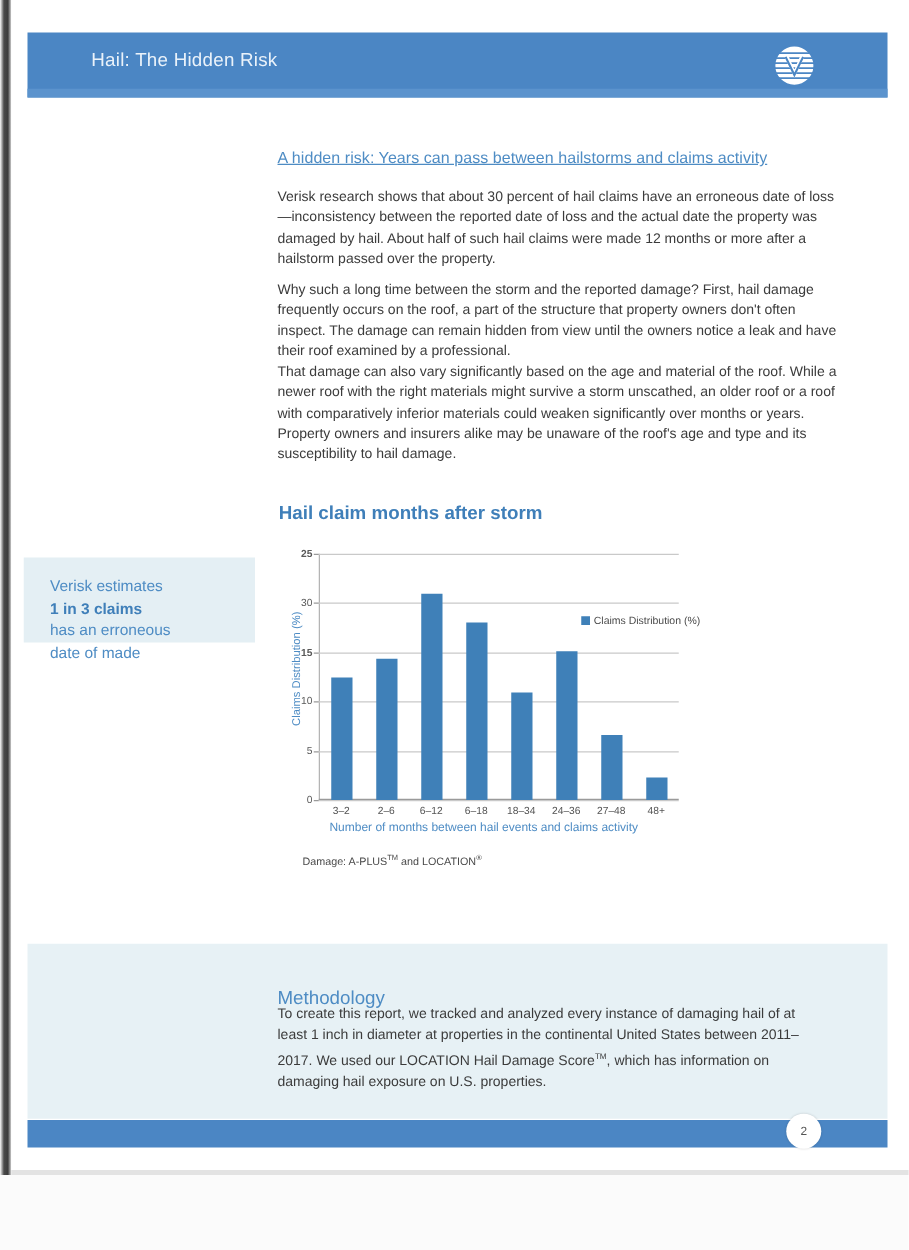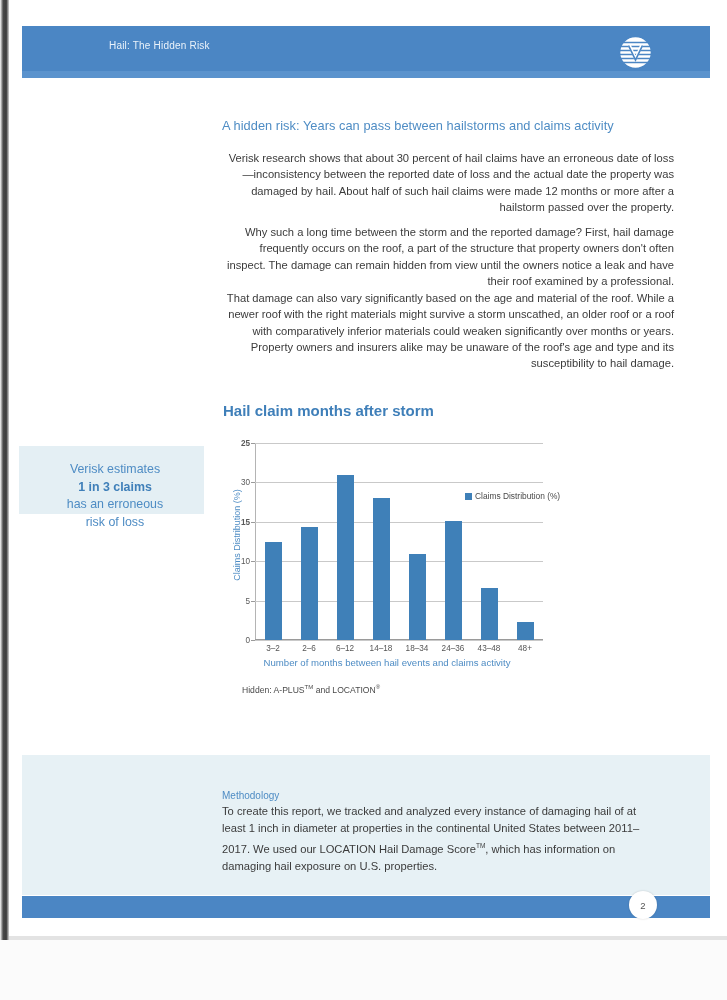--- a/index.html
+++ b/index.html
@@ -50,66 +50,66 @@
     background: #4b86c4;
   }
   .header-bar::after{
     content:"";
     position:absolute; left:0; bottom:0; width:100%; height:7px;
     background:#5b93cd;
   }
   .header-title {
     position: absolute;
     left: 73px; top: 40px;
-    font-size: 10px;
+    font-size: 15px;
     color: #eaf2fa;
     letter-spacing: .2px;
     white-space: nowrap;
-    margin-left: 36px;
   }
   .logo {
     position: absolute;
     left: 618px; top: 35px;
     width: 35px; height: 35px;
   }
 
   
   .section-heading {
     position: absolute;
     left: 222px; top: 118px;
     width: 470px;
     font-size: 12.8px;
     color: #4e8cc4;
     letter-spacing: .05px;
+    text-decoration: underline;
   }
   .para {
     position: absolute;
     left: 222px;
     width: 452px;
     font-size: 11.2px;
     line-height: 16.3px;
     color: #3b3b3b;
-    text-align: right;
+    text-align: left;
   }
   .para.p1 { top: 150px; }
   .para.p2 { top: 224px; }
   .para.p3 { top: 290px; }
 
   
   .pullquote {
     position: absolute;
     left: 19px; top: 446px;
     width: 185px; height: 68px;
     background: #e4eff4;
   }
   .pullquote-inner {
     position: absolute;
     right: 14px; top: 15px;
     width: 150px;
-    text-align: center;
+    text-align: left;
     font-size: 12.4px;
     line-height: 17.5px;
     color: #4e8cc4;
   }
   .pullquote-inner .strong { font-weight: bold; color:#3f7fb9; }
 
   
   .chart-title {
     position: absolute;
     left: 223px; top: 402px;
@@ -242,21 +242,21 @@
   
   .method-band {
     position: absolute;
     left: 22px; top: 755px;
     width: 688px; height: 140px;
     background: #e7f1f5;
   }
   .method-heading {
     position: absolute;
     left: 222px; top: 790px;
-    font-size: 10px;
+    font-size: 15px;
     color: #4e8cc4;
   }
   .method-body {
     position: absolute;
     left: 222px; top: 803px;
     width: 430px;
     font-size: 11.2px;
     line-height: 17px;
     color: #3b3b3b;
   }
@@ -313,21 +313,21 @@
 <div class="section-heading">A hidden risk: Years can pass between hailstorms and claims activity</div>
 <div class="para p1">Verisk research shows that about 30 percent of hail claims have an erroneous date of loss—inconsistency between the reported date of loss and the actual date the property was damaged by hail. About half of such hail claims were made 12 months or more after a hailstorm passed over the property.</div>
 <div class="para p2">Why such a long time between the storm and the reported damage? First, hail damage frequently occurs on the roof, a part of the structure that property owners don't often inspect. The damage can remain hidden from view until the owners notice a leak and have their roof examined by a professional.</div>
 <div class="para p3">That damage can also vary significantly based on the age and material of the roof. While a newer roof with the right materials might survive a storm unscathed, an older roof or a roof with comparatively inferior materials could weaken significantly over months or years. Property owners and insurers alike may be unaware of the roof's age and type and its susceptibility to hail damage.</div>
 
 <div class="pullquote">
   <div class="pullquote-inner">
     <span>Verisk estimates</span><br>
     <span class="strong">1 in 3 claims</span><br>
     <span>has an erroneous</span><br>
-    <span>risk of loss</span>
+    <span>date of made</span>
   </div>
 </div>
 
 <div class="chart-title">Hail claim months after storm</div>
 <div class="chart">
   <div class="ylabel-wrap">
     <div class="ylabel">Claims Distribution (%)</div>
   </div>
   <div class="plot">
     <div class="axis-y"></div>
@@ -380,28 +380,28 @@
       </div>
     <div class="legend">
       <span class="legend-swatch"></span>
       <span class="legend-label">Claims Distribution (%)</span>
     </div>
   </div>
   <div class="xlabels" id="xlabels-layer">
       <div class="xlabel">3–2</div>
       <div class="xlabel">2–6</div>
       <div class="xlabel">6–12</div>
-      <div class="xlabel">14–18</div>
+      <div class="xlabel">6–18</div>
       <div class="xlabel">18–34</div>
       <div class="xlabel">24–36</div>
-      <div class="xlabel">43–48</div>
+      <div class="xlabel">27–48</div>
       <div class="xlabel">48+</div>
     </div>
 </div>
 <div class="xaxis-title">Number of months between hail events and claims activity</div>
-<div class="source"><span>Hidden: A-PLUS</span><sup>TM</sup><span> and LOCATION</span><sup>®</sup></div>
+<div class="source"><span>Damage: A-PLUS</span><sup>TM</sup><span> and LOCATION</span><sup>®</sup></div>
 
 <div class="method-band"></div>
 <div class="method-heading">Methodology</div>
 <div class="method-body"><span>To create this report, we tracked and analyzed every instance of damaging hail of at least 1 inch in diameter at properties in the continental United States between 2011–2017. We used our LOCATION Hail Damage Score</span><sup>TM</sup><span>, which has information on damaging hail exposure on U.S. properties.</span></div>
 
 <div class="footer-bar"></div>
 <div class="page-number">2</div>
 
 </body></html>

